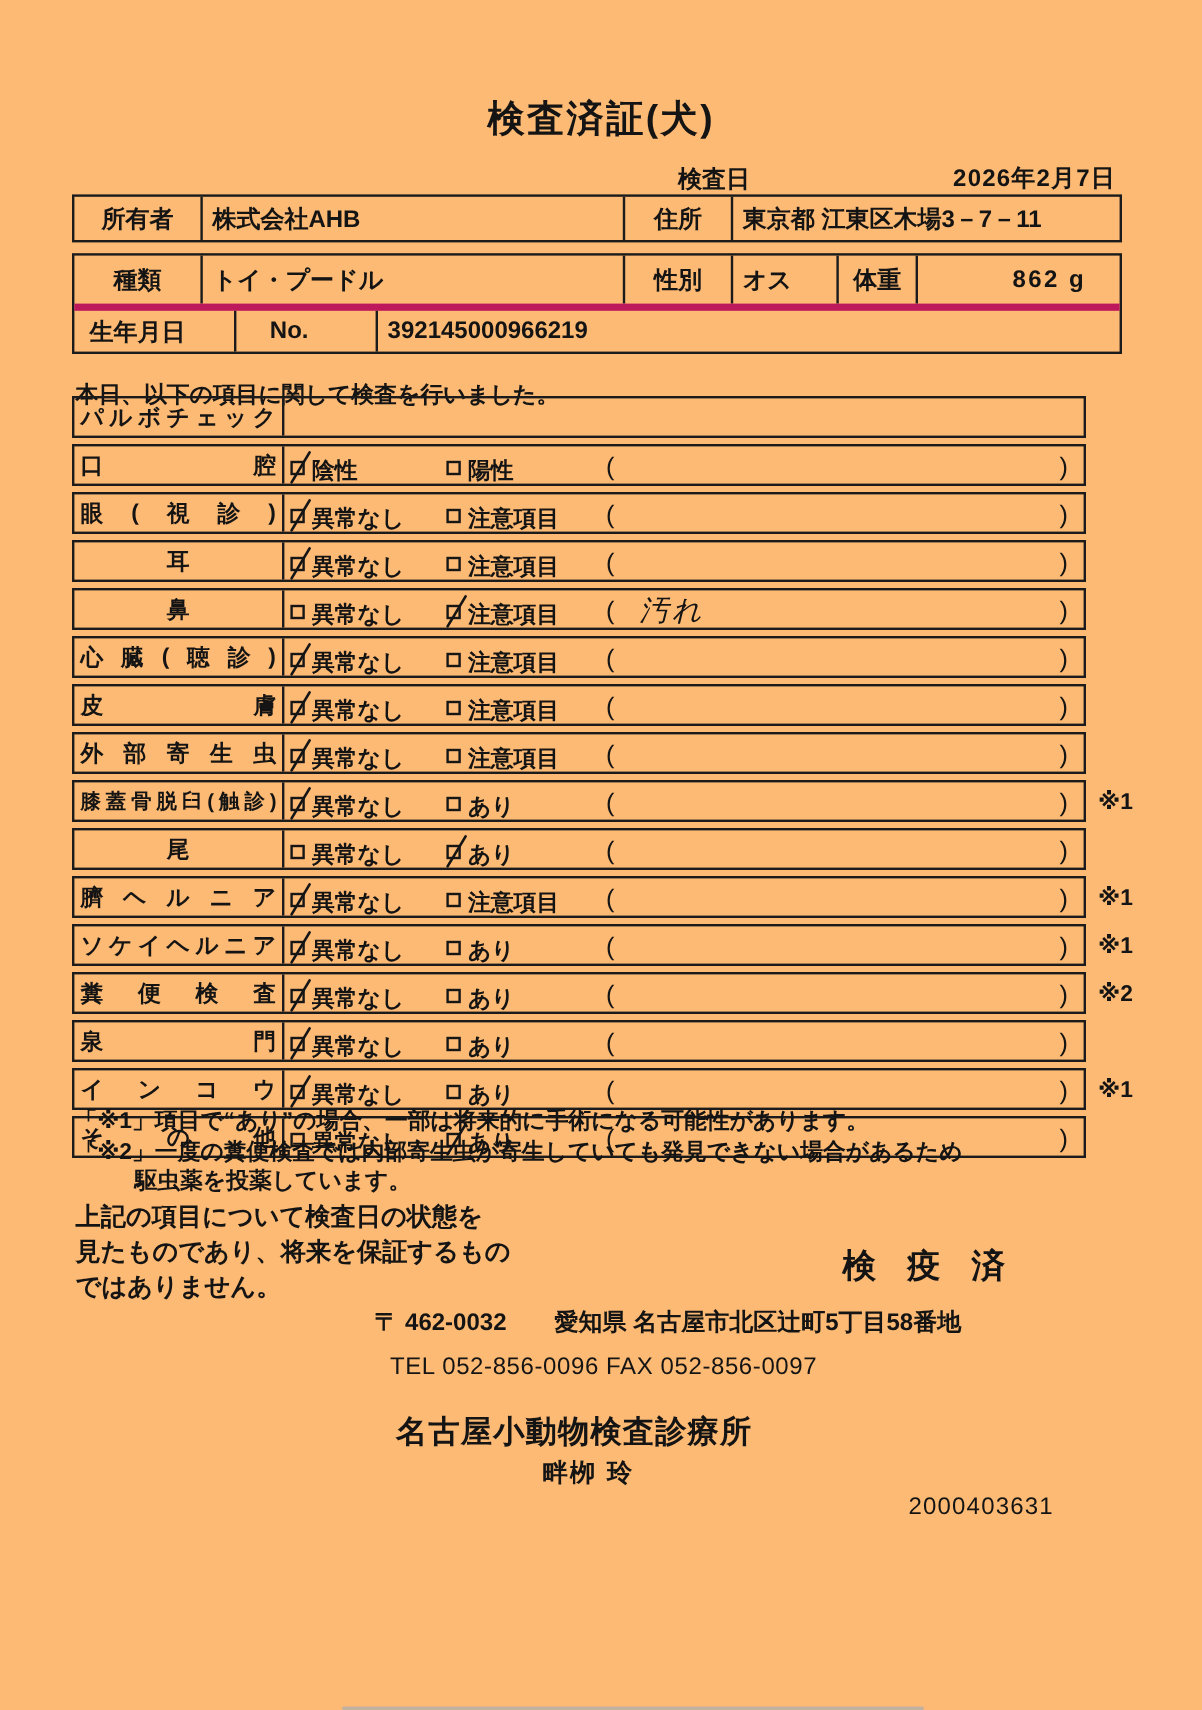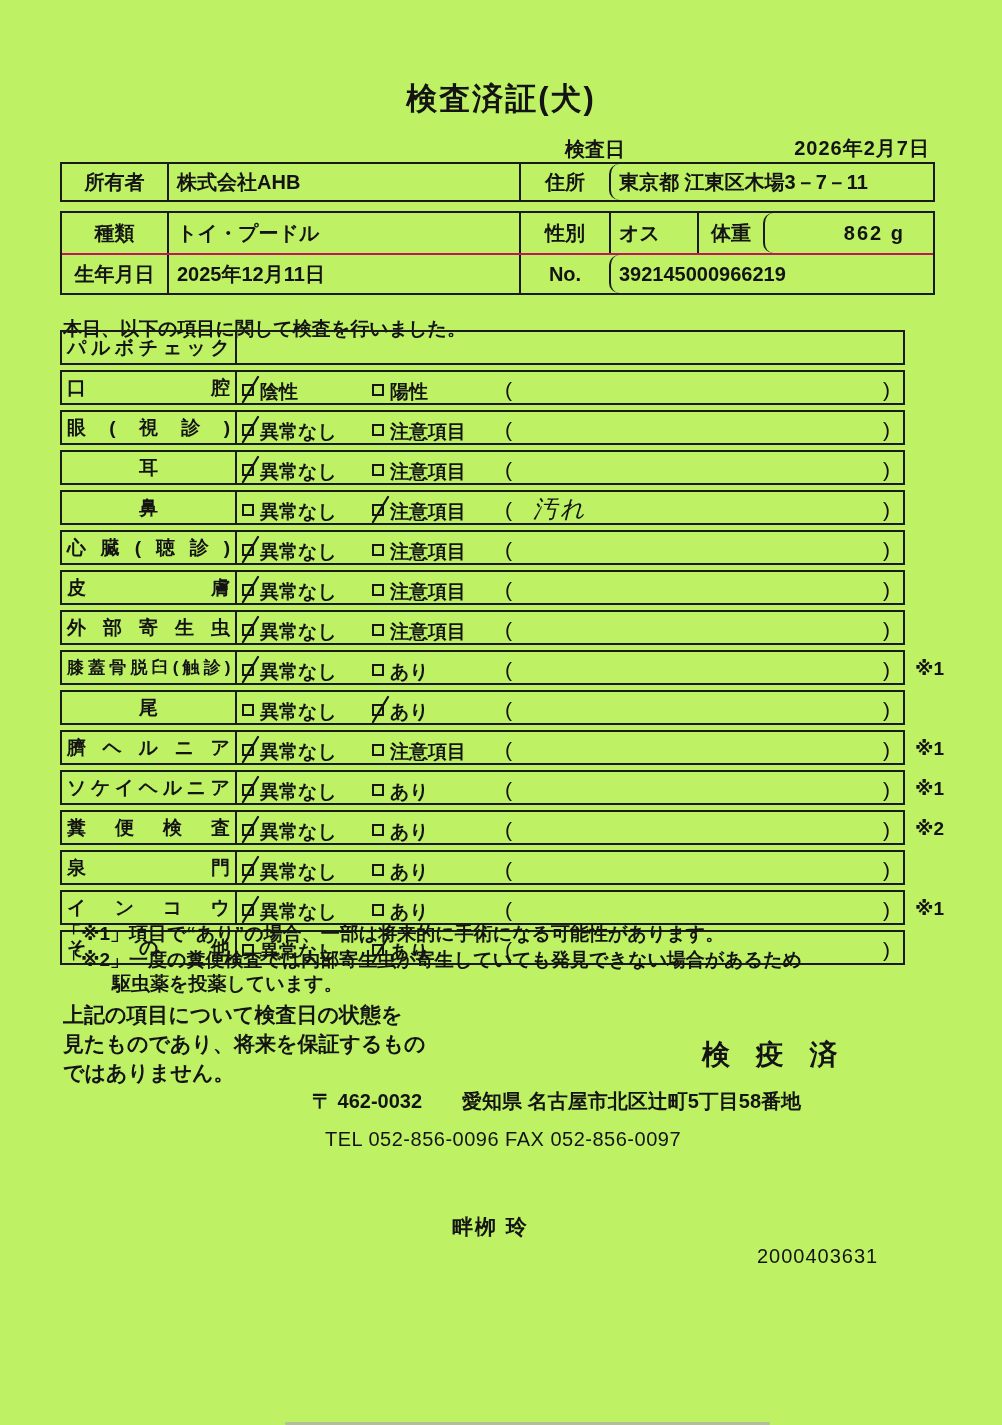--- a/index.html
+++ b/index.html
@@ -1,20 +1,20 @@
 <!DOCTYPE html>
 <html lang="ja"><head>
 <meta charset="utf-8">
 <style>
   html,body{margin:0;padding:0;background:#e9e9e7;}
   .page{
     position:relative;
     width:1002px;height:1425px;
     margin:0 auto;
-    background:#bef264;
+    background:#fdba74;
     font-family:"Liberation Sans","DejaVu Sans",sans-serif;
     color:#141414;
     overflow:hidden;
   }
   .abs{position:absolute;}
   
   .doc-title{
     top:78px;left:0;width:100%;
     text-align:center;
     font-size:31px;font-weight:700;letter-spacing:2px;
@@ -26,35 +26,35 @@
     left:60px;width:875px;
     border:2px solid #1b1b1b;
     box-sizing:border-box;
     display:flex;flex-direction:column;
     background:transparent;
   }
   .owner-table{top:162px;}
   .pet-table{top:211px;}
   .hrow{display:flex;height:36px;box-sizing:border-box;justify-content:flex-end;}
   .pet-table .hrow{height:40px;}
-  .pet-table .hrow + .hrow{border-top:2px solid #be185d;}
+  .pet-table .hrow + .hrow{border-top:6px solid #be185d;gap:28px;}
   .hcell{
     box-sizing:border-box;
     display:flex;align-items:center;
     font-size:20px;font-weight:600;
     padding:0 8px;white-space:nowrap;overflow:hidden;
   }
   .hcell + .hcell{border-left:2px solid #1b1b1b;}
   .hcell.lbl{justify-content:center;padding:0 4px;}
   .w-label{width:105px;flex:none;}
   .w-val1{width:352px;flex:none;}
   .w-label2{width:90px;flex:none;}
   .w-sex{width:88px;flex:none;}
   .w-wlabel{width:66px;flex:none;}
-  .w-rest{flex:1;border-radius:10px;}
+  .w-rest{flex:1;}
   .weight-cell{justify-content:flex-end;padding-right:28px;letter-spacing:2px;}
   
   .intro{top:297px;left:63px;font-size:19px;font-weight:600;margin-top:19px;}
   
   .check-table{top:330px;left:60px;width:845px;}
   .trow{
     position:relative;
     height:31px;
     border:2px solid #1b1b1b;
     margin-bottom:5px;
@@ -146,21 +146,20 @@
     <div class="hrow">
       <div class="hcell lbl w-label">種類</div>
       <div class="hcell w-val1">トイ・プードル</div>
       <div class="hcell lbl w-label2">性別</div>
       <div class="hcell w-sex">オス</div>
       <div class="hcell lbl w-wlabel">体重</div>
       <div class="hcell w-rest weight-cell">862 g</div>
     </div>
     <div class="hrow">
       <div class="hcell lbl w-label">生年月日</div>
-      <div class="hcell w-val1">2025年12月11日</div>
       <div class="hcell lbl w-label2">No.</div>
       <div class="hcell w-rest">392145000966219</div>
     </div>
   </div>
 
   <div class="abs intro">本日、以下の項目に関して検査を行いました。</div>
 
   <div class="abs check-table" id="check-table">
       <div class="trow">
         <div class="tlabel justify">
@@ -490,19 +489,20 @@
   </div>
 
   <div class="abs stamp">検 疫 済</div>
 
   <div class="abs postal-line">
     <span>〒 462-0032</span><span class="gap"></span><span>愛知県 名古屋市北区辻町5丁目58番地</span>
   </div>
 
   <div class="abs tel-line">TEL 052-856-0096   FAX 052-856-0097</div>
 
+  <div class="abs clinic-name">名古屋小動物検査診療所</div>
   <div class="abs vet-name">畔栁 玲</div>
 
   <div class="abs serial">2000403631</div>
 
   <div class="abs bottom-smudge"></div>
 
 </div>
 
 </body></html>

